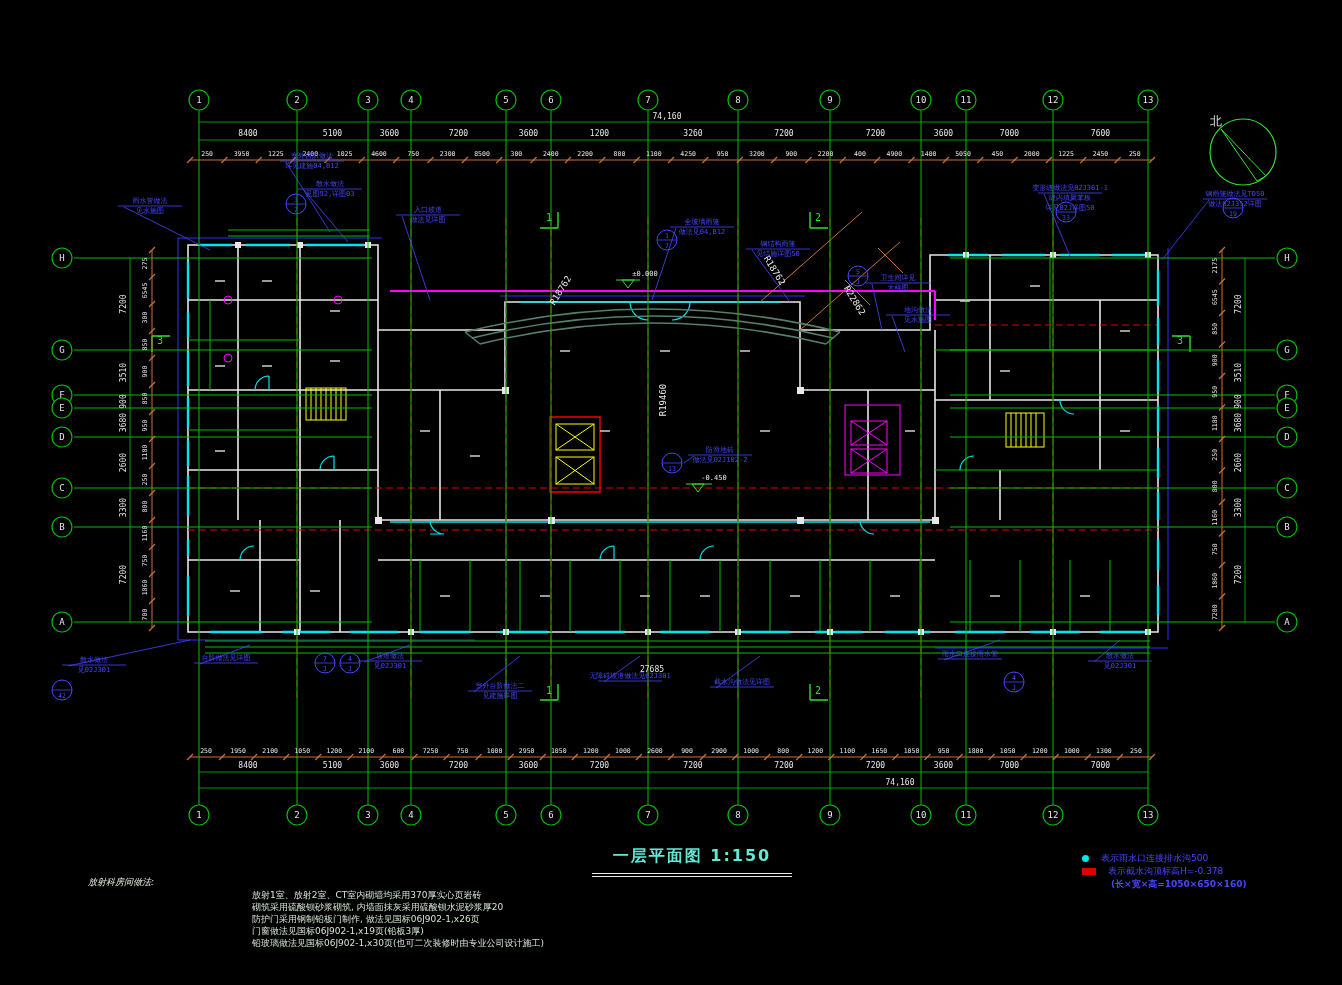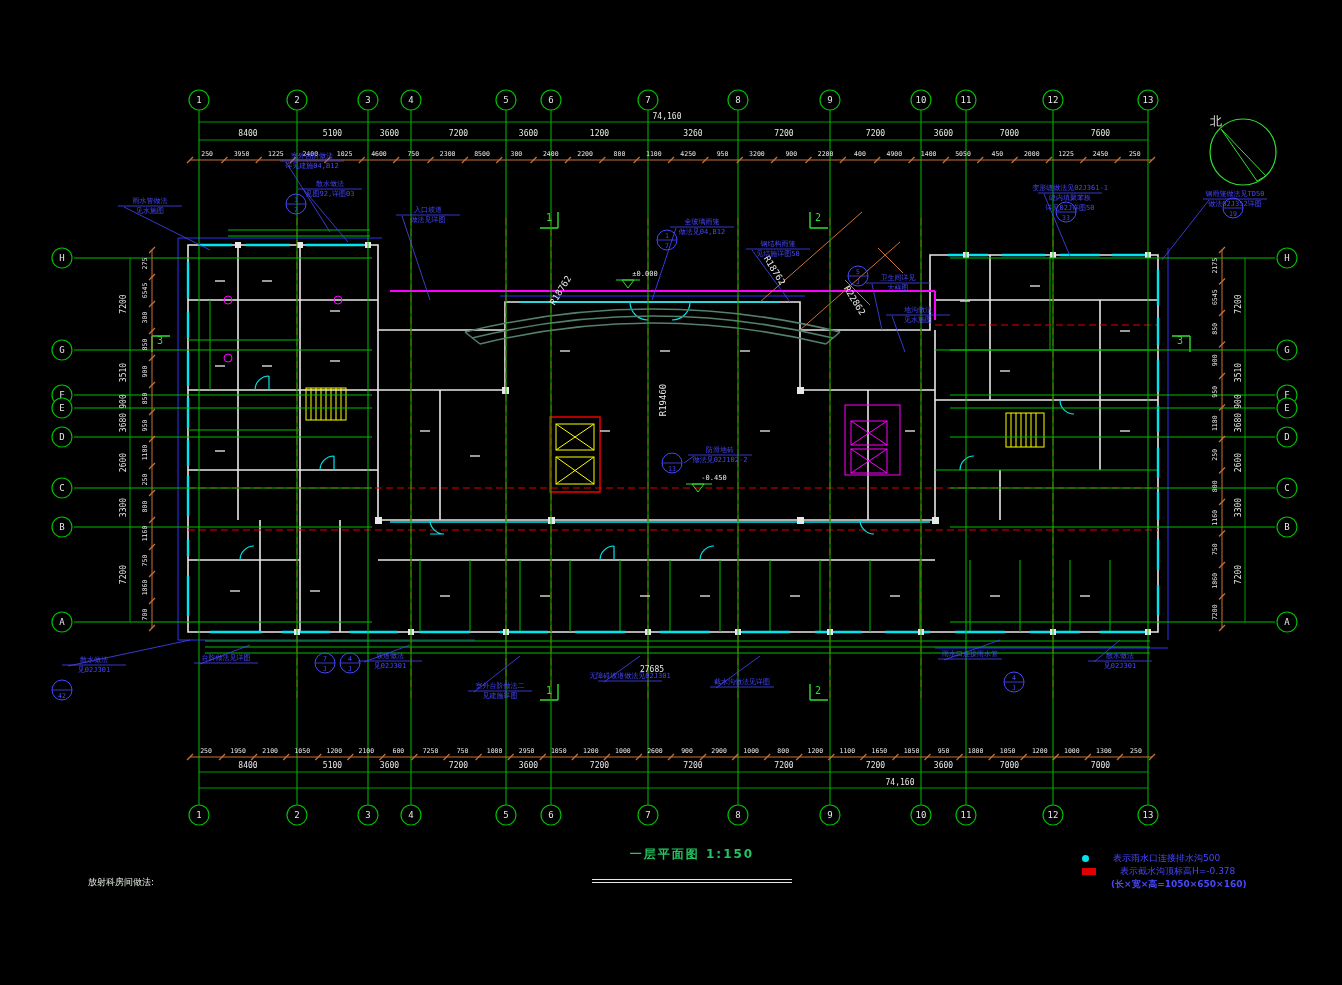--- a/index.html
+++ b/index.html
@@ -1,27 +1,27 @@
 <!DOCTYPE html>
 <html><head>
 <meta charset="utf-8">
 <style>
   html,body{margin:0;padding:0;background:#000;width:1342px;height:985px;overflow:hidden;
     font-family:"DejaVu Sans",sans-serif;}
   #stage{position:relative;width:1342px;height:985px;background:#000;}
   svg{position:absolute;left:0;top:0;}
   .abs{position:absolute;}
-  #title{left:592px;top:846px;width:200px;text-align:center;color:#22c55e;
-    font-size:12px;font-weight:bold;letter-spacing:2px;
-    border-bottom:4px double #e8e8e8;padding-bottom:16px;font-family:"DejaVu Sans",sans-serif;}
+  #title{left:592px;top:846px;width:200px;text-align:center;color:#5eead4;
+    font-size:16px;font-weight:bold;letter-spacing:2px;
+    border-bottom:4px double #e8e8e8;padding-bottom:6px;font-family:"DejaVu Sans",sans-serif;}
   #notes{left:88px;top:876px;color:#d4e4d4;font-size:9px;line-height:12px;}
-  #notes .head{color:#e6f2e6;margin-bottom:1px;}
+  #notes .head{color:#e6f2e6;margin-bottom:1px;font-style:italic;}
   #notes .ln{margin-left:164px;}
   #legend{left:1082px;top:852px;color:#4747ff;font-size:9px;line-height:13px;}
-  .lgrow{display:flex;align-items:center;gap:24px;}
+  .lgrow{display:flex;align-items:center;gap:12px;}
   .lgsym-circle{width:7px;height:7px;border-radius:50%;background:#00e5ee;display:inline-block;}
   .lgsym-rect{width:14px;height:7px;background:#e00000;display:inline-block;}
   .lg2{margin-left:29px;font-weight:bold;}
   text{font-family:"DejaVu Sans Mono","DejaVu Sans",monospace;}
 </style>
 </head>
 <body>
 <div id="stage">
 
 <svg id="cad" width="1342" height="985" viewBox="0 0 1342 985">
@@ -645,20 +645,27 @@
           <rect x="560" y="350" width="10" height="2"></rect>
           <rect x="740" y="350" width="10" height="2"></rect>
         </g>
       </g>
 </svg>
 
 <div id="title" class="abs">一层平面图 1:150</div>
 
 <div id="notes" class="abs">
   <div class="head">放射科房间做法:</div>
+  <div id="notes-lines">
+        <div class="ln">放射1室、放射2室、CT室内砌墙均采用370厚实心页岩砖</div>
+        <div class="ln">砌筑采用硫酸钡砂浆砌筑, 内墙面抹灰采用硫酸钡水泥砂浆厚20</div>
+        <div class="ln">防护门采用钢制铅板门制作, 做法见国标06J902-1,x26页</div>
+        <div class="ln">门窗做法见国标06J902-1,x19页(铅板3厚)</div>
+        <div class="ln">铅玻璃做法见国标06J902-1,x30页(也可二次装修时由专业公司设计施工)</div>
+      </div>
 </div>
 
 <div id="legend" class="abs">
       <div class="lgrow">
         <span class="lgsym-circle"></span>
         <span>表示雨水口连接排水沟500</span>
       </div>
       <div class="lgrow">
         <span class="lgsym-rect"></span>
         <span>表示截水沟顶标高H=-0.378</span>

